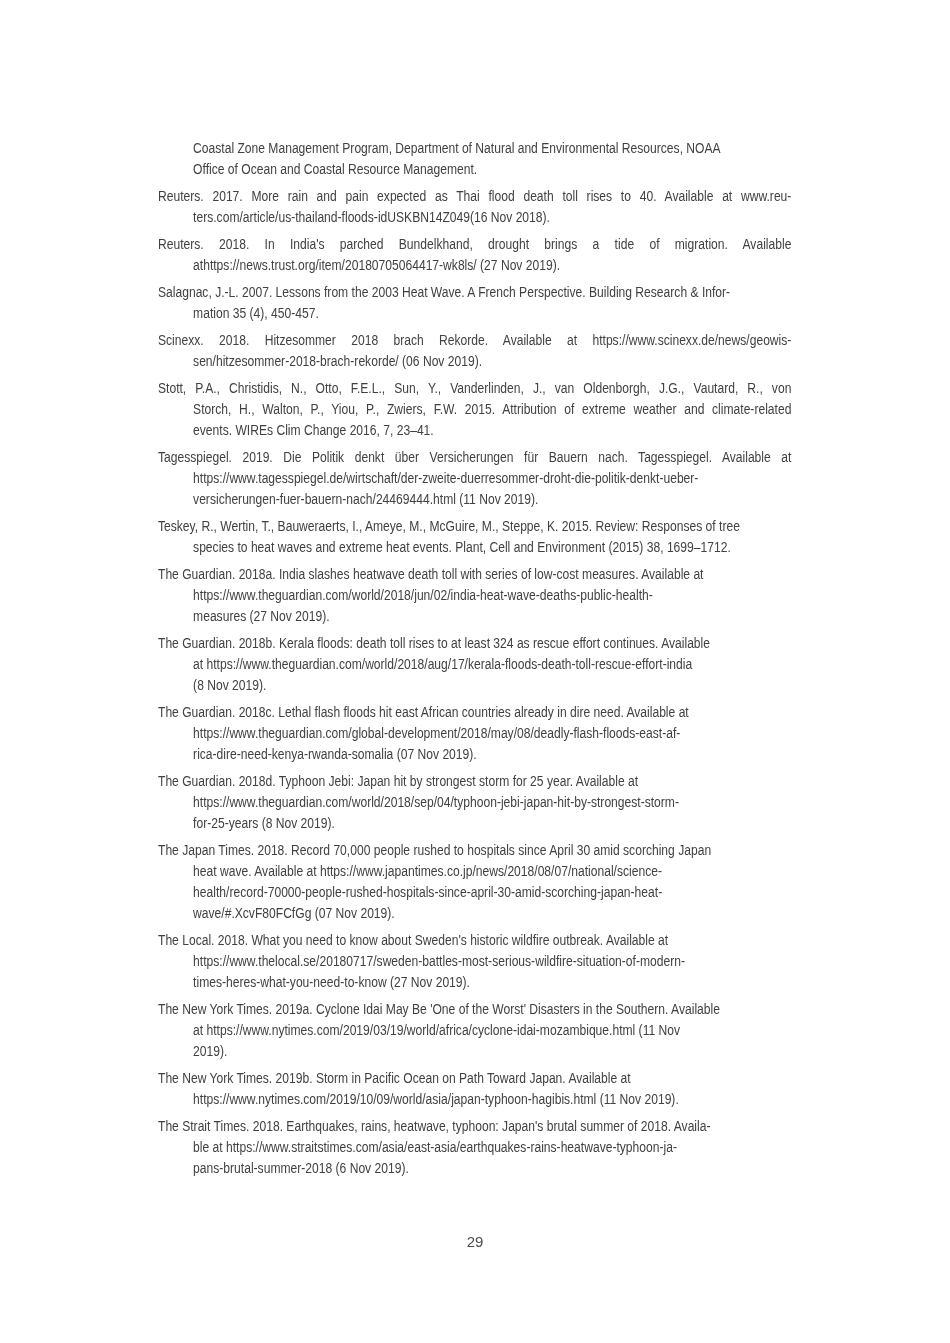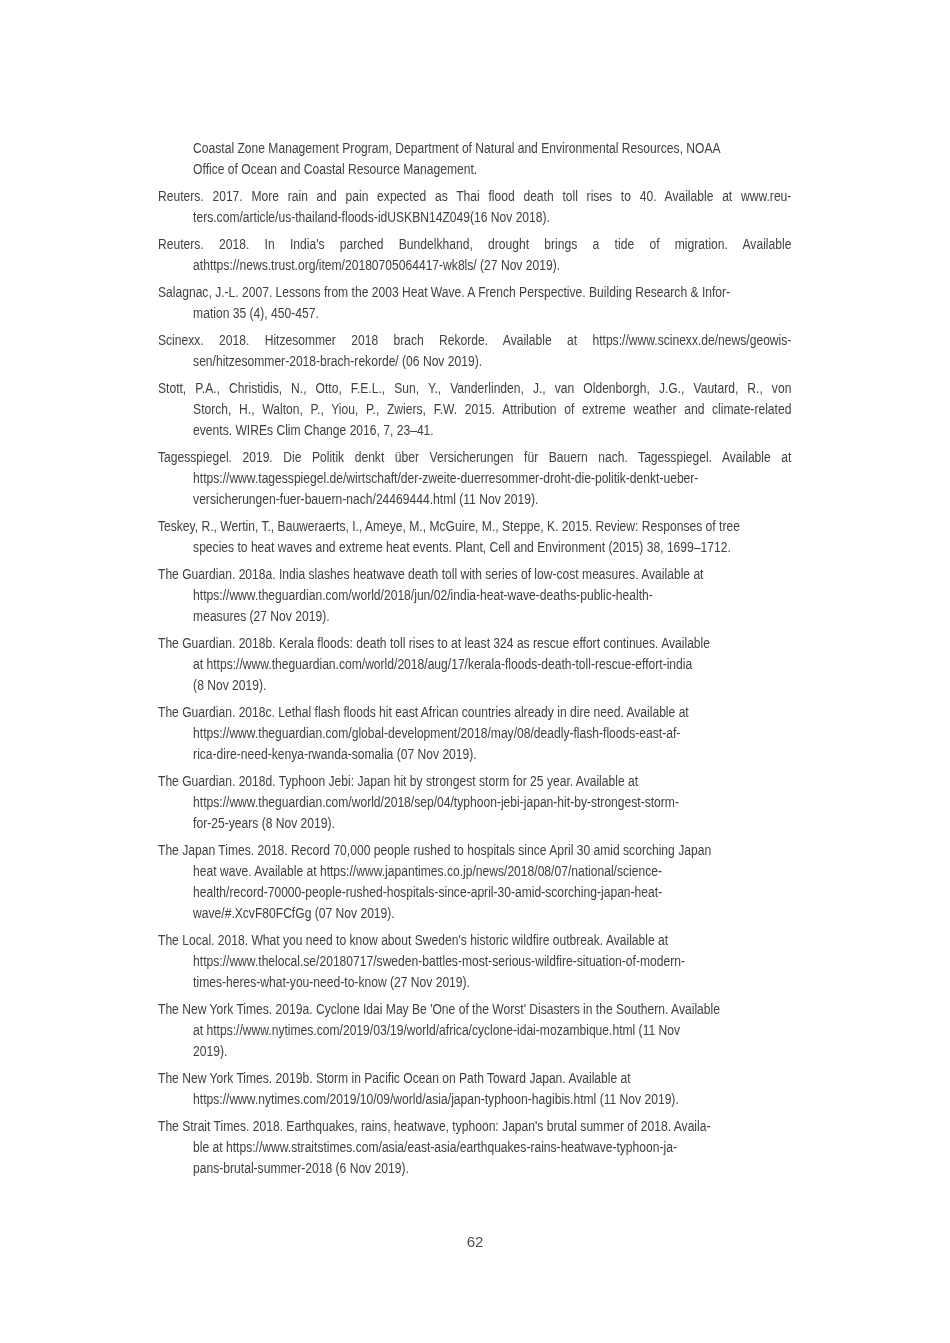--- a/index.html
+++ b/index.html
@@ -130,14 +130,14 @@
       <div class="entry">
         <div class="line">The New York Times. 2019b. Storm in Pacific Ocean on Path Toward Japan. Available at</div>
         <div class="line cont">https://www.nytimes.com/2019/10/09/world/asia/japan-typhoon-hagibis.html (11 Nov 2019).</div>
       </div>
       <div class="entry">
         <div class="line">The Strait Times. 2018. Earthquakes, rains, heatwave, typhoon: Japan's brutal summer of 2018. Availa-</div>
         <div class="line cont">ble at https://www.straitstimes.com/asia/east-asia/earthquakes-rains-heatwave-typhoon-ja-</div>
         <div class="line cont">pans-brutal-summer-2018 (6 Nov 2019).</div>
       </div>
     </div>
-  <div class="page-number">62</div>
+  <div class="page-number">29</div>
 </div>
 
 </body></html>

